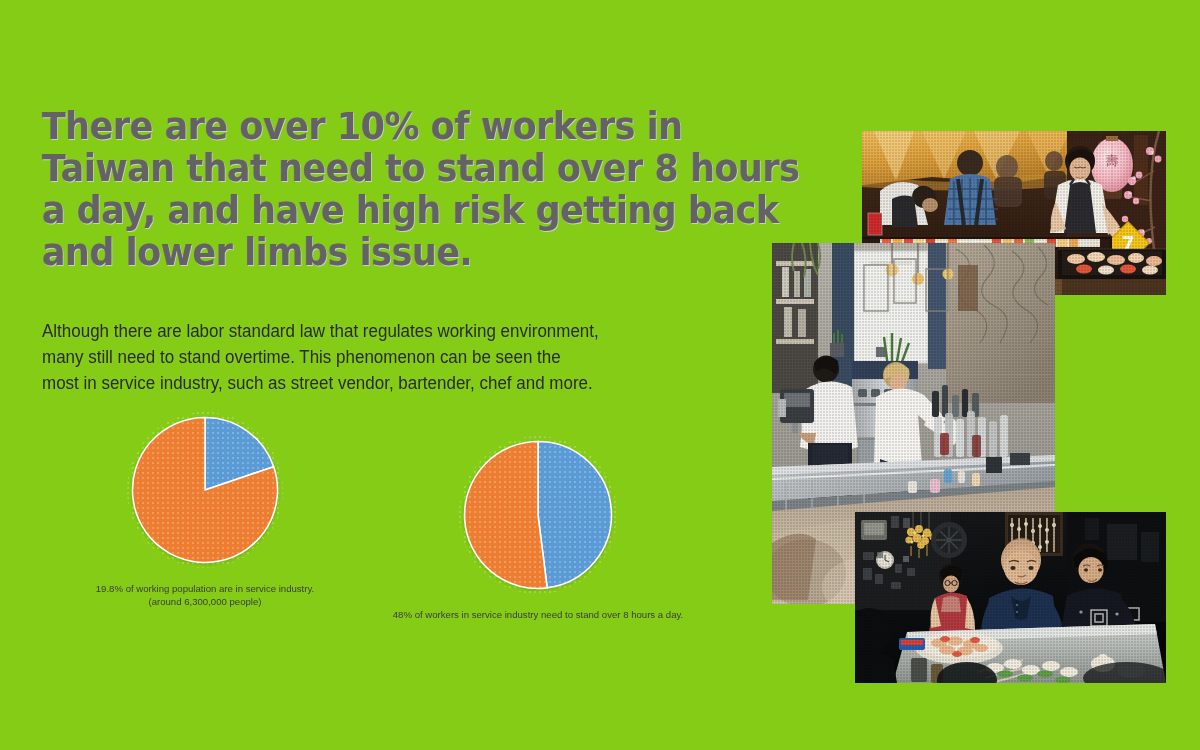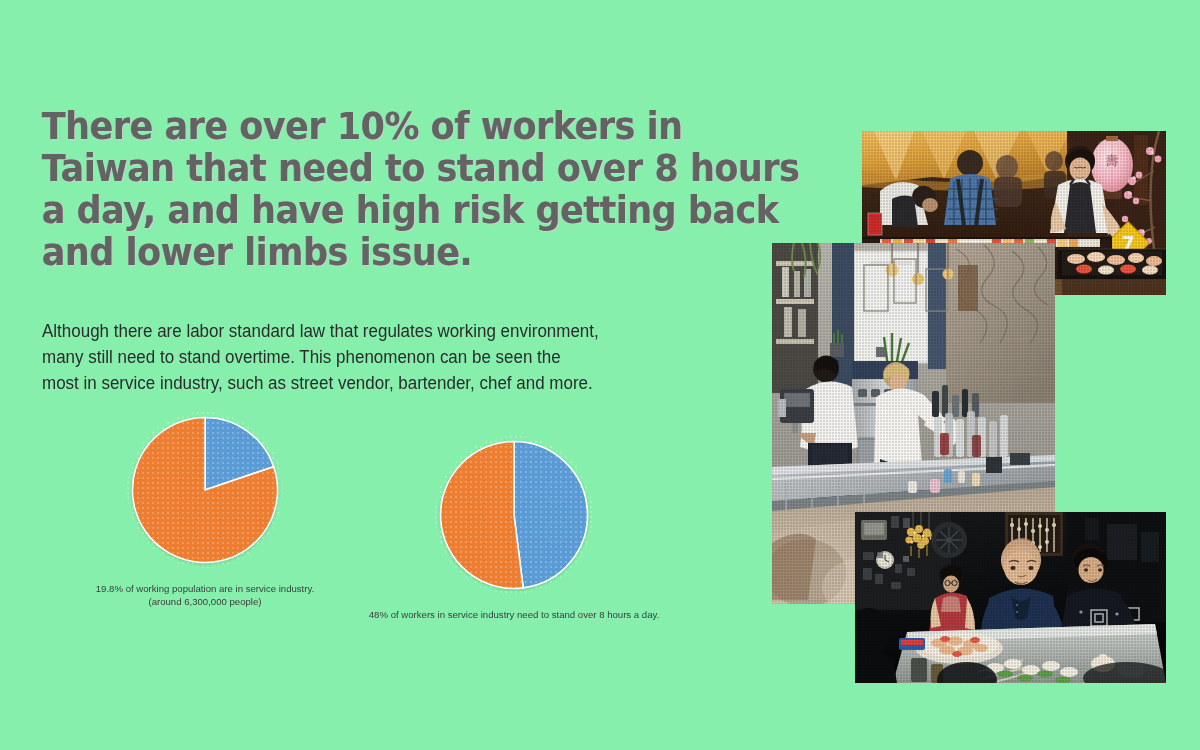--- a/index.html
+++ b/index.html
@@ -13,21 +13,21 @@
     position: relative;
     overflow: hidden;
     font-family: "Liberation Sans", sans-serif;
     -webkit-font-smoothing: antialiased;
   }
 
   
   #slide {
     position: absolute;
     inset: 0;
-    background: #86efac;
+    background: #84cc16;
   }
 
   
   #headline {
     position: absolute;
     left: 42px;
     top: 106px;
     width: 740px;
     font-family: "DejaVu Sans", sans-serif;
     font-weight: 700;
@@ -55,21 +55,21 @@
     transform-origin: left top;
   }
   #body-paragraph .bp-line { display: block; white-space: nowrap; }
 
   
   .chart-block {
     position: absolute;
     text-align: center;
   }
   #chart-block-1 { left: 60px;  top: 412px; width: 290px; }
-  #chart-block-2 { left: 344px; top: 436px; width: 340px; }
+  #chart-block-2 { left: 368px; top: 436px; width: 340px; }
 
   .pie-wrap {
     position: relative;
     margin: 0 auto;
   }
   #chart-block-1 .pie-wrap { width: 156px; height: 156px; }
   #chart-block-2 .pie-wrap { width: 158px; height: 158px; }
 
   .pie-svg {
     display: block;

